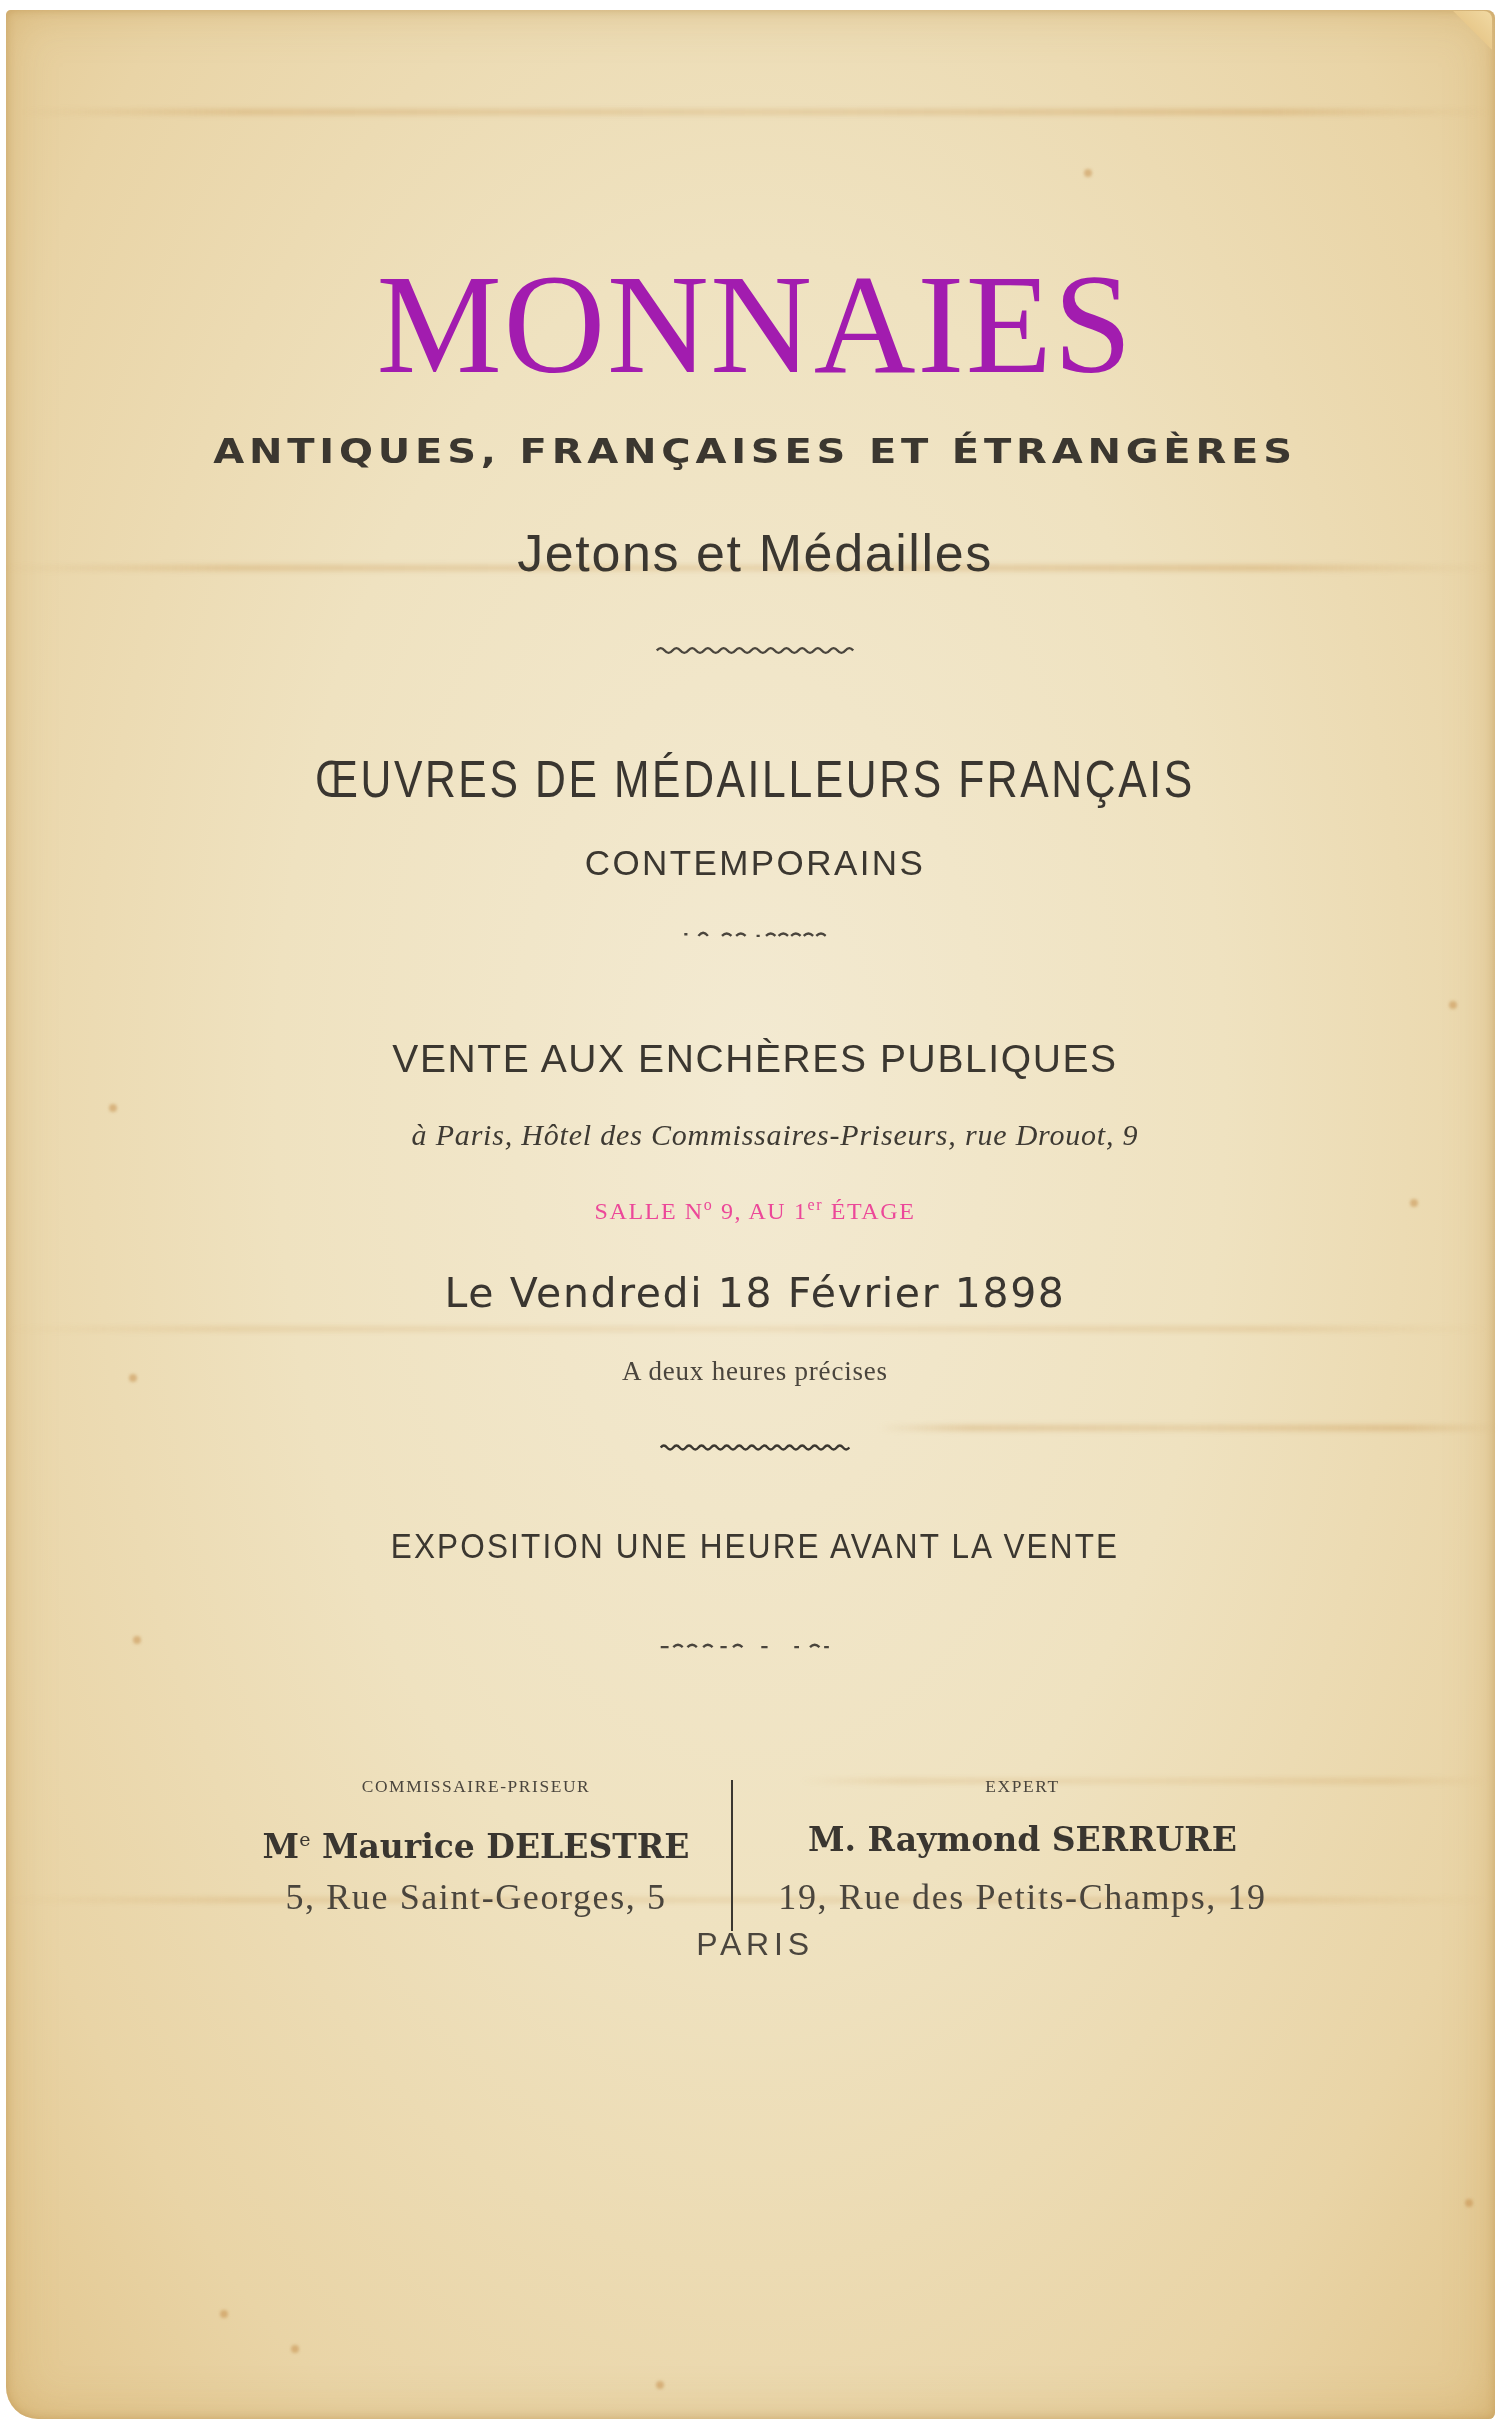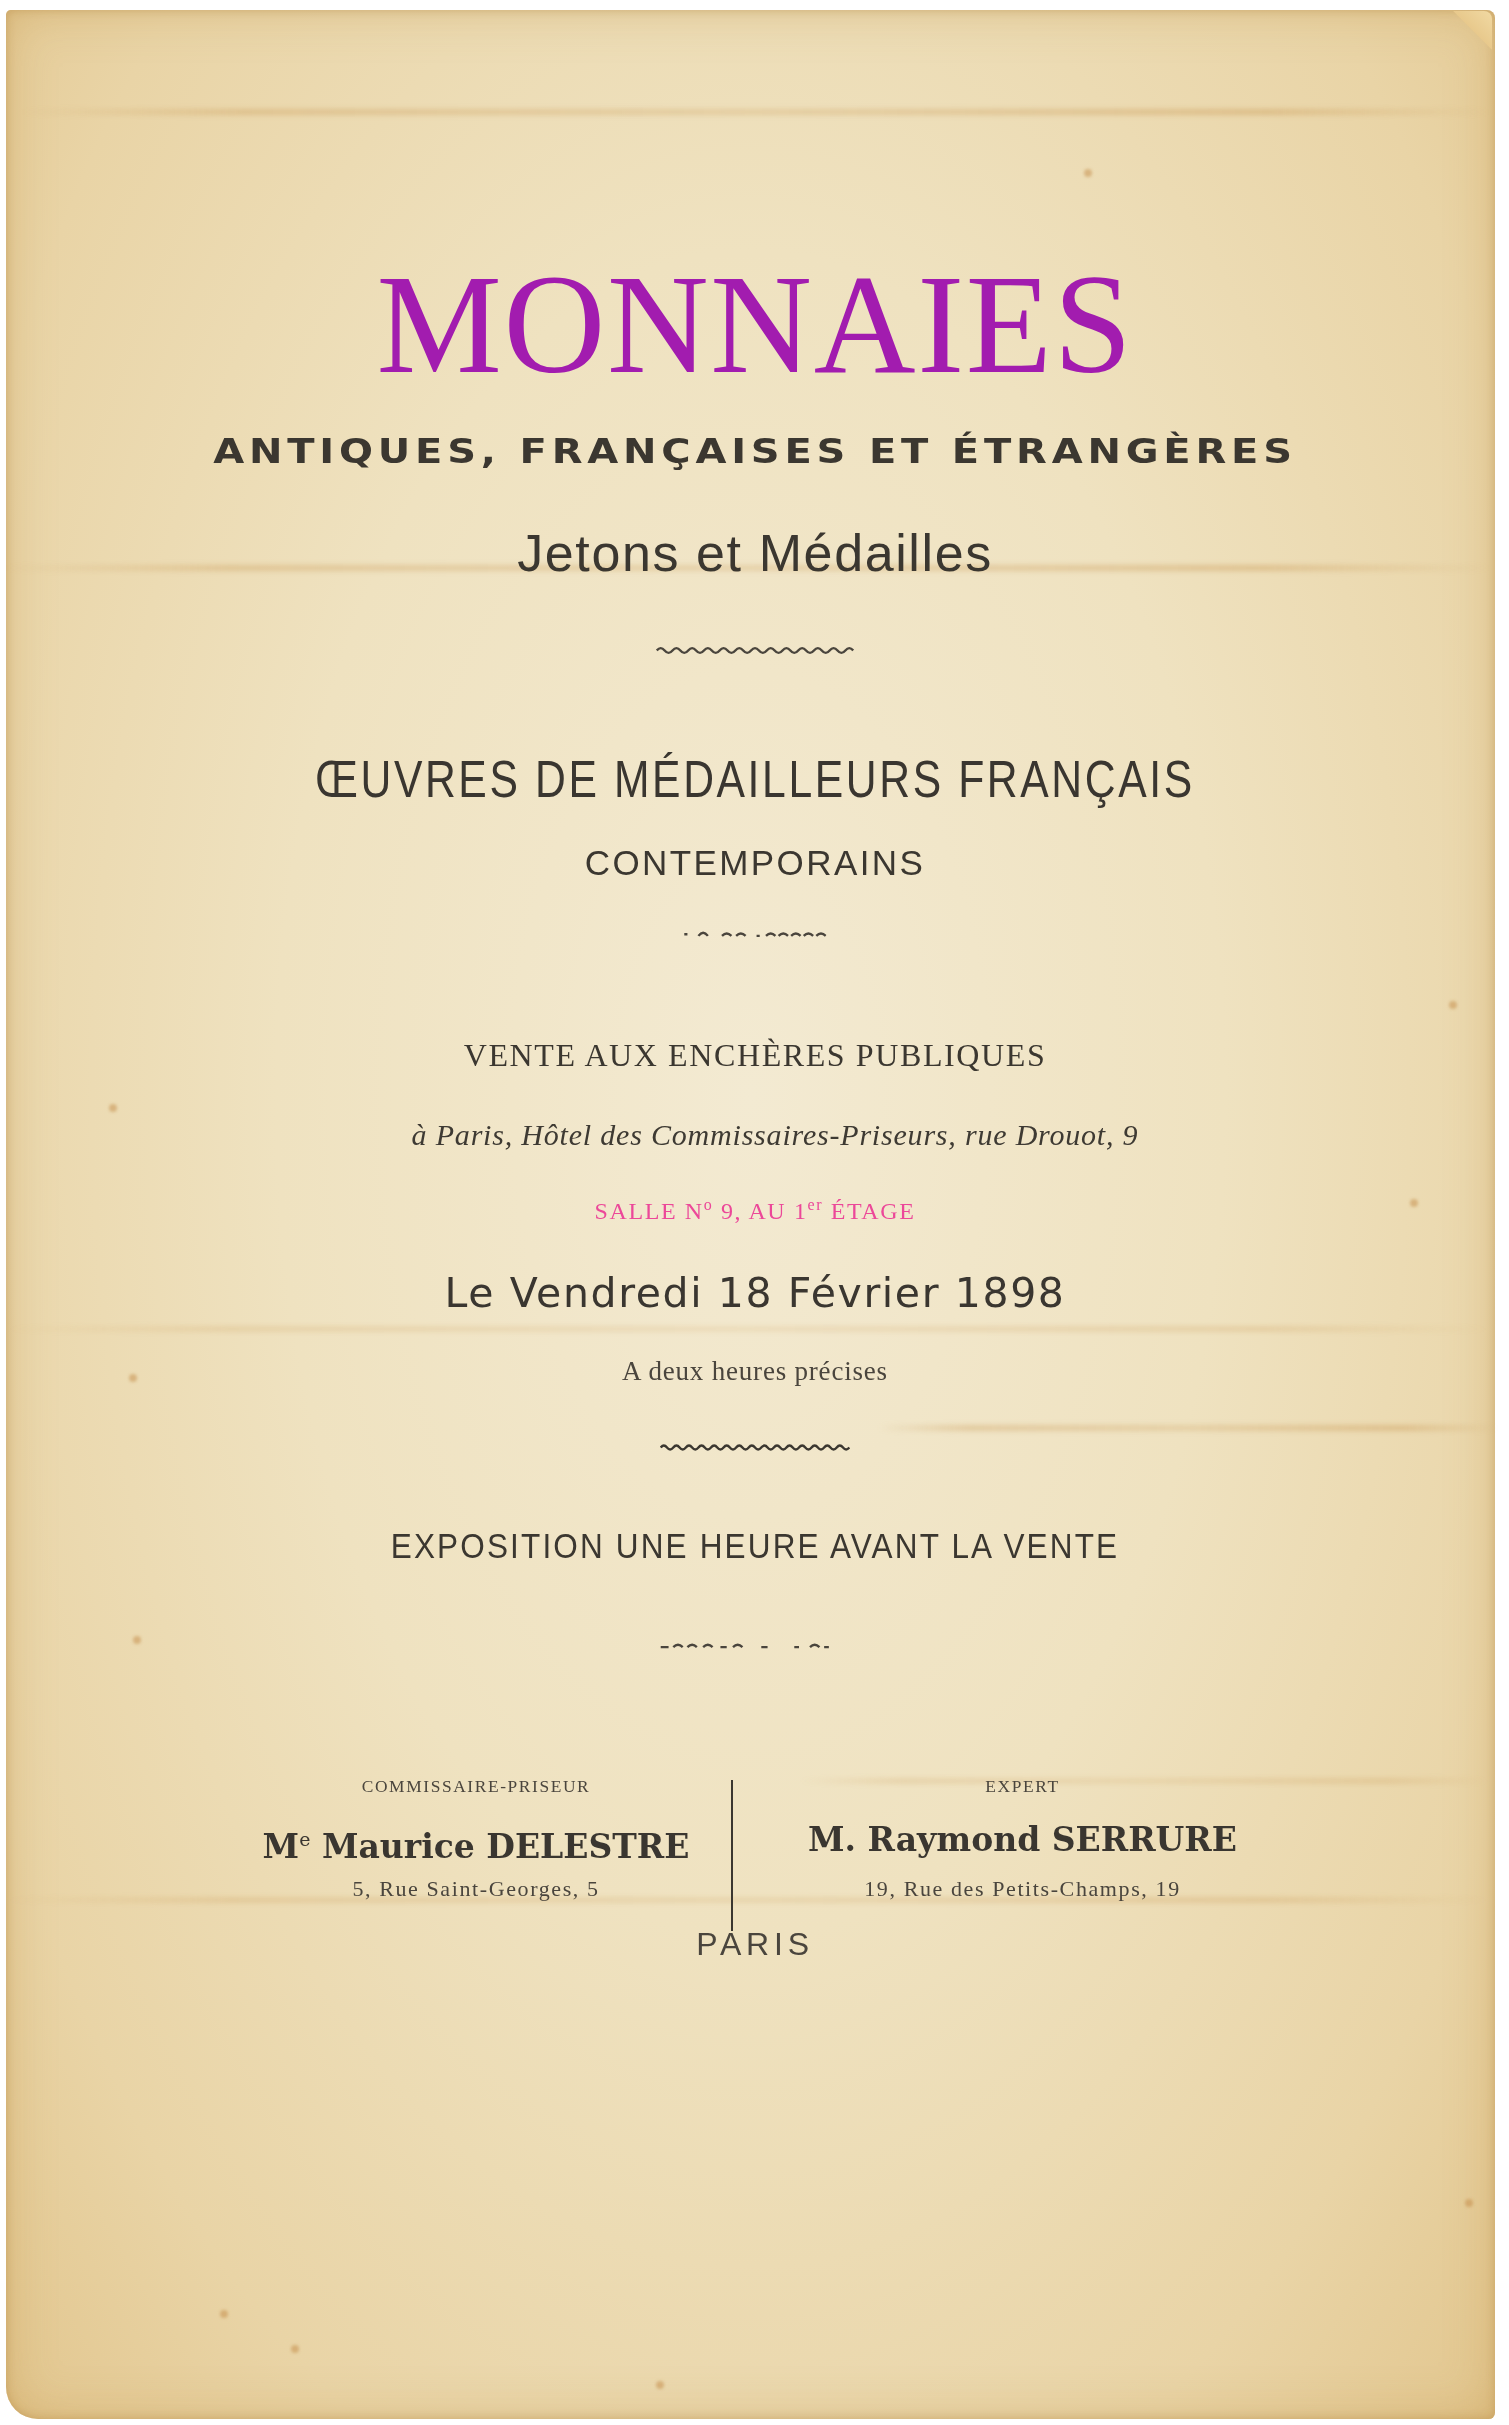--- a/index.html
+++ b/index.html
@@ -105,22 +105,22 @@
     }
     .contemporains {
       top: 843px;
       font-family: "Liberation Sans", sans-serif;
       font-size: 35px;
       letter-spacing: 2.4px;
       color: #3b3730;
     }
     .vente {
       top: 1037px;
-      font-family: Liberation Serif, serif;
-      font-size: 32px;
+      font-family: Liberation Sans, sans-serif;
+      font-size: 39px;
       letter-spacing: 1.6px;
       color: #3b3730;
     }
     .lieu {
       top: 1118px;
       font-family: "Liberation Serif", serif;
       font-style: italic;
       font-size: 30px;
       letter-spacing: 0.8px;
       color: #3e3a33;
@@ -190,21 +190,21 @@
       line-height: 51px;
       margin-top: 6.3px;
     }
     .name sup {
       font-size: 19px;
       font-weight: normal;
       vertical-align: super;
     }
     .addr {
       font-family: "Liberation Serif", serif;
-      font-size: 22px;
+      font-size: 36px;
       letter-spacing: 1.6px;
       color: #4a453d;
       margin-top: 11px;
     }
     .vrule {
       position: absolute;
       left: 731px;
       top: 1780px;
       width: 2.4px;
       height: 151px;

